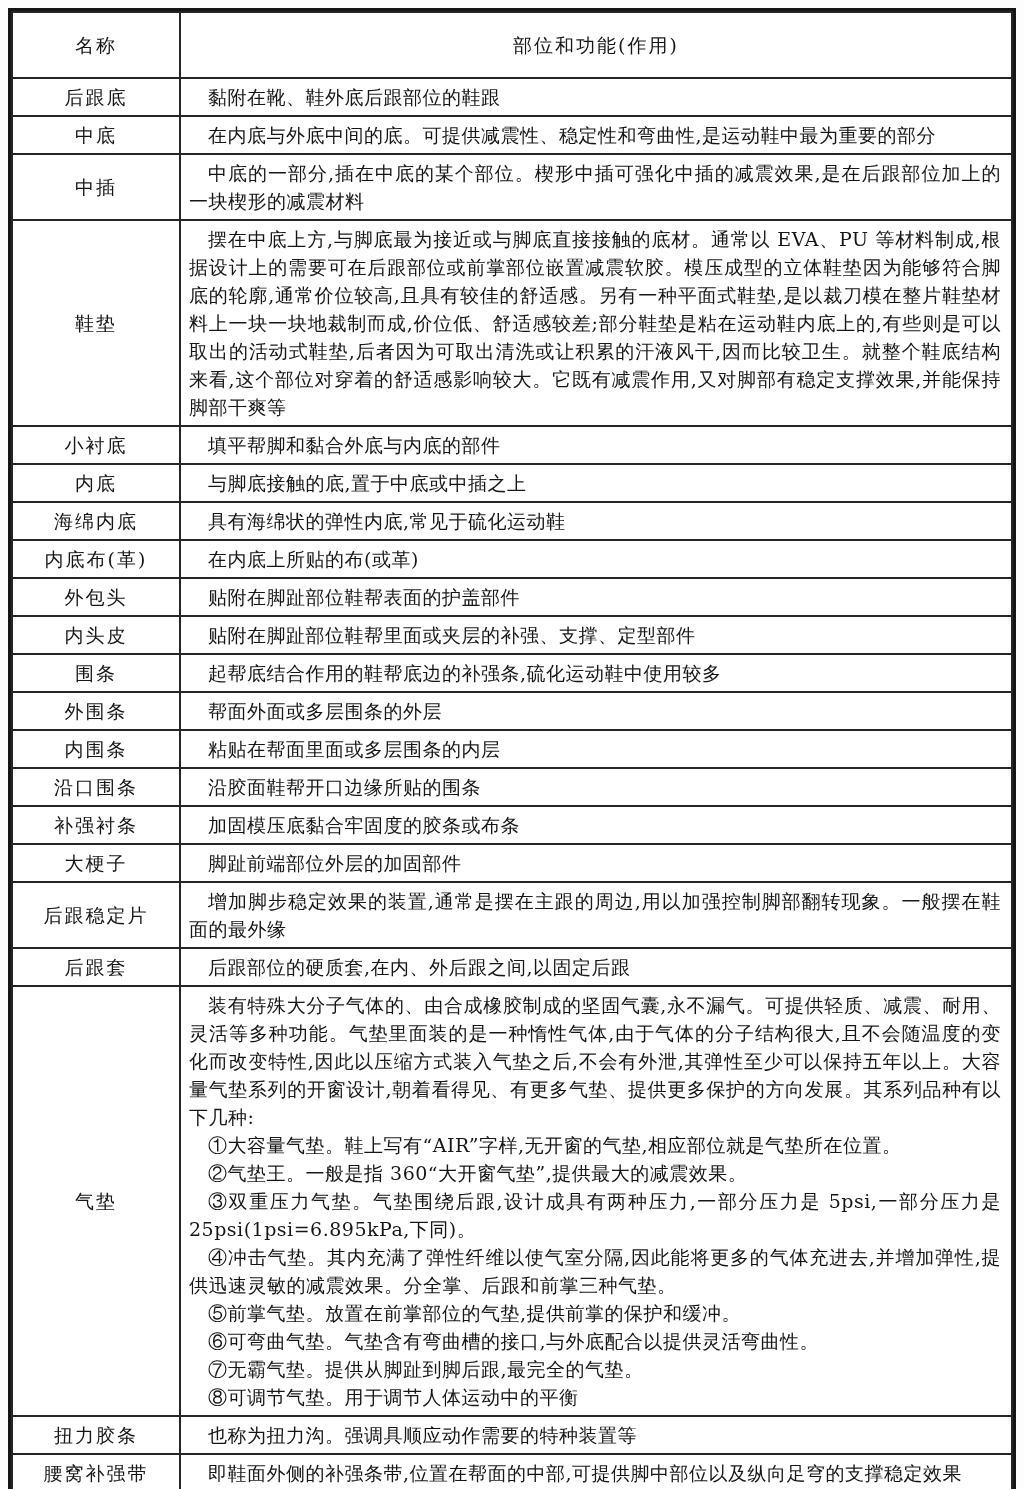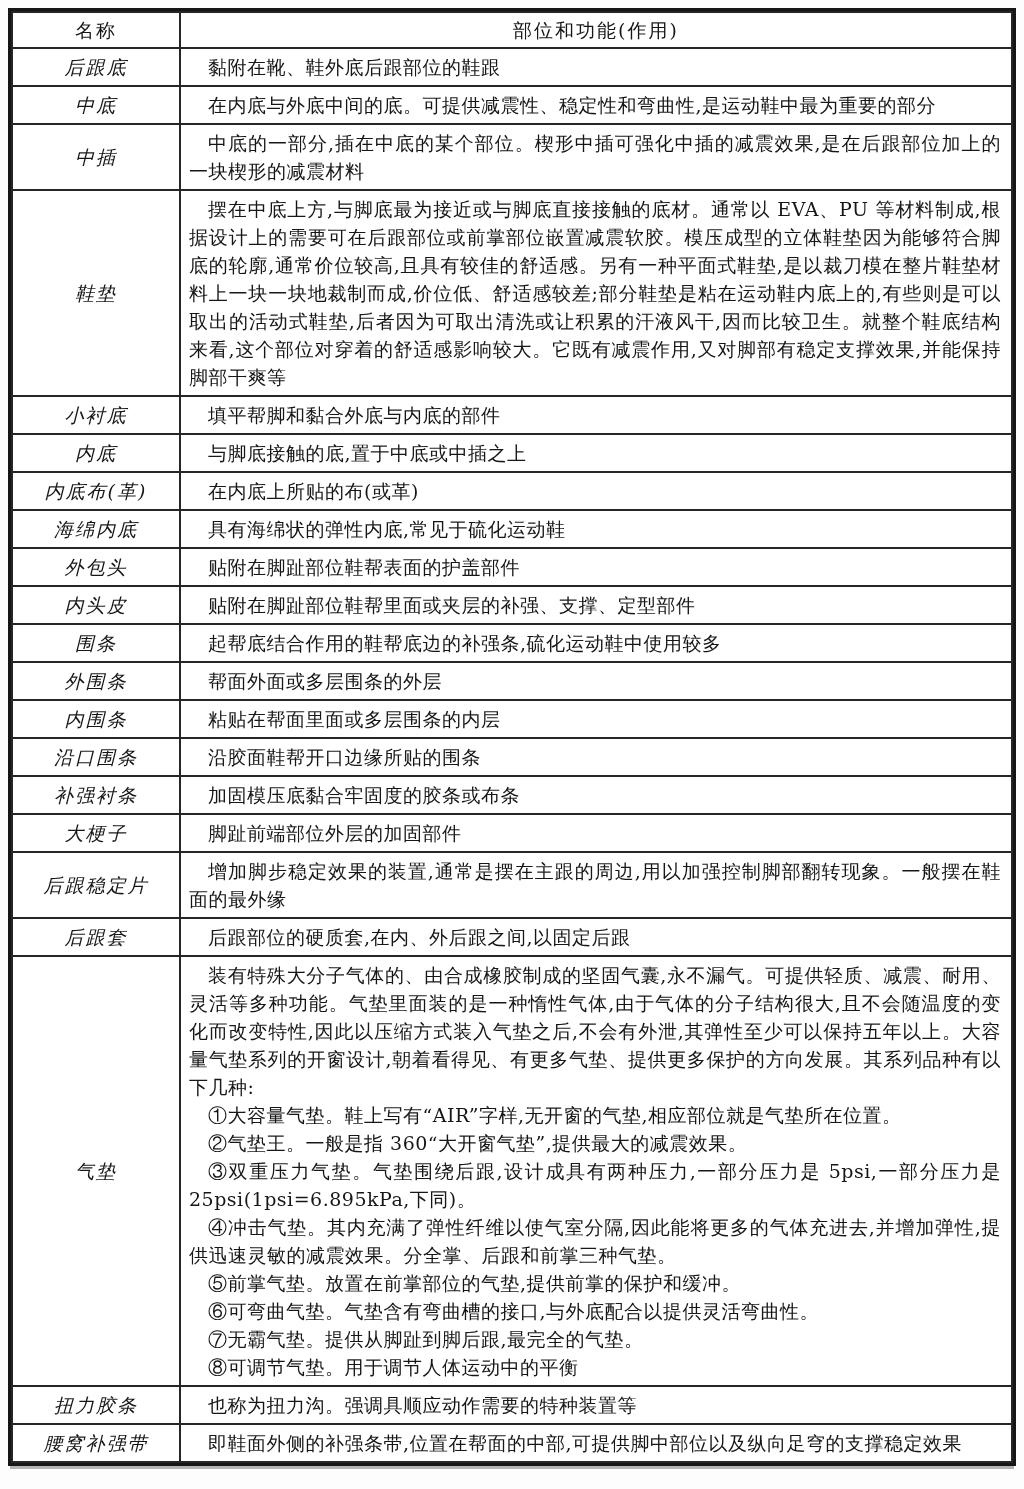--- a/index.html
+++ b/index.html
@@ -29,29 +29,28 @@
   .parts-table th,
   .parts-table td {
     border: 2px solid #262626;
     font-size: 19px;
     line-height: 28px;
     font-weight: normal;
     vertical-align: middle;
   }
   .parts-table col.c-name  { width: 168px; }
   .parts-table th {
-    padding: 3px 4px;
+    padding: 18px 4px;
     text-align: center;
     letter-spacing: 2px;
   }
   td.name-cell {
     text-align: center;
     padding: 4px 6px;
     letter-spacing: 2px;
-    font-style: italic;
   }
   td.desc-cell {
     padding: 4px 10px 4px 8px;
     text-align: justify;
   }
   td.desc-cell p {
     margin: 0;
     text-indent: 1em;
     letter-spacing: 0.5px;
   }
@@ -103,29 +102,29 @@
               <p>填平帮脚和黏合外底与内底的部件</p>
             </td>
           </tr>
           <tr>
             <td class="name-cell">内底</td>
             <td class="desc-cell">
               <p>与脚底接触的底,置于中底或中插之上</p>
             </td>
           </tr>
           <tr>
+            <td class="name-cell">海绵内底</td>
+            <td class="desc-cell">
+              <p>具有海绵状的弹性内底,常见于硫化运动鞋</p>
+            </td>
+          </tr>
+          <tr>
             <td class="name-cell">内底布(革)</td>
             <td class="desc-cell">
               <p>在内底上所贴的布(或革)</p>
-            </td>
-          </tr>
-          <tr>
-            <td class="name-cell">海绵内底</td>
-            <td class="desc-cell">
-              <p>具有海绵状的弹性内底,常见于硫化运动鞋</p>
             </td>
           </tr>
           <tr>
             <td class="name-cell">外包头</td>
             <td class="desc-cell">
               <p>贴附在脚趾部位鞋帮表面的护盖部件</p>
             </td>
           </tr>
           <tr>
             <td class="name-cell">内头皮</td>

